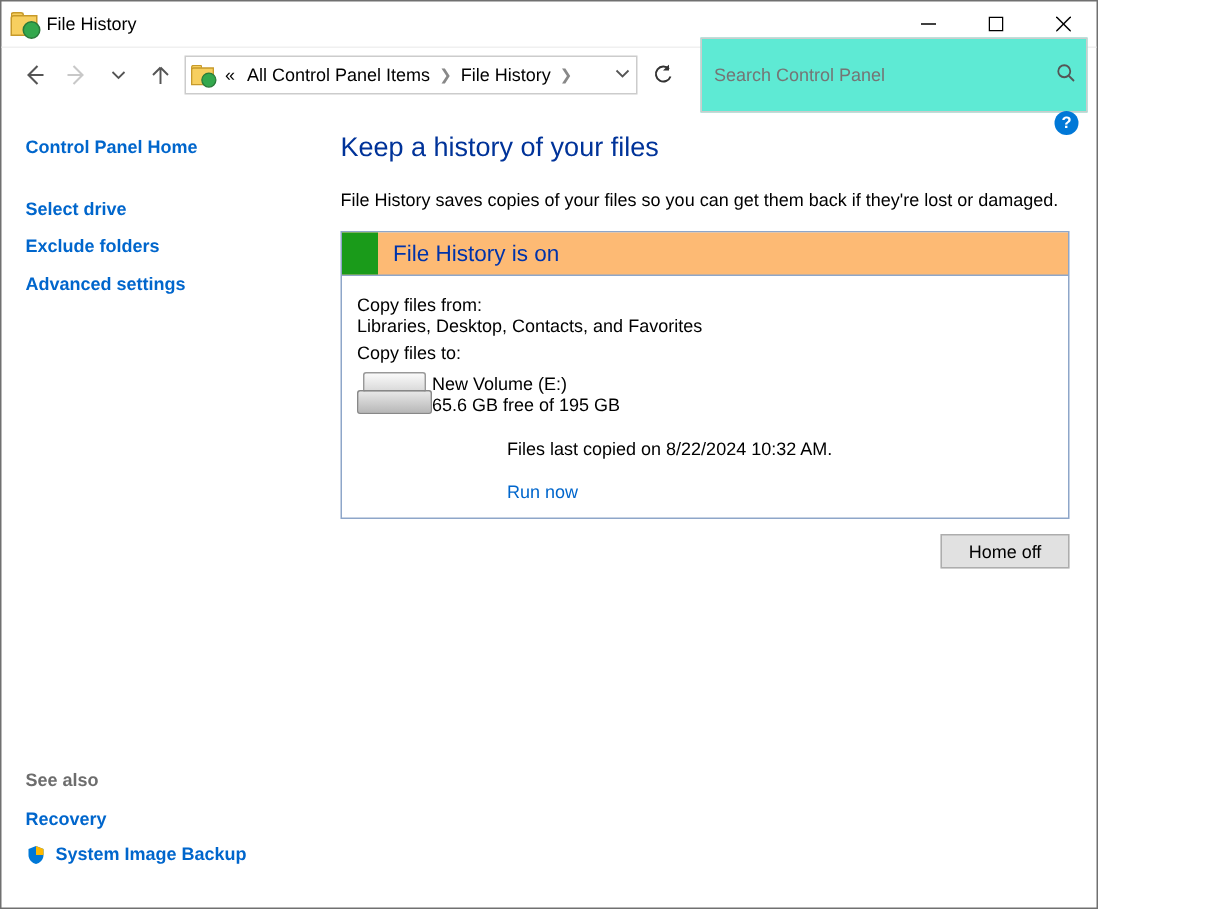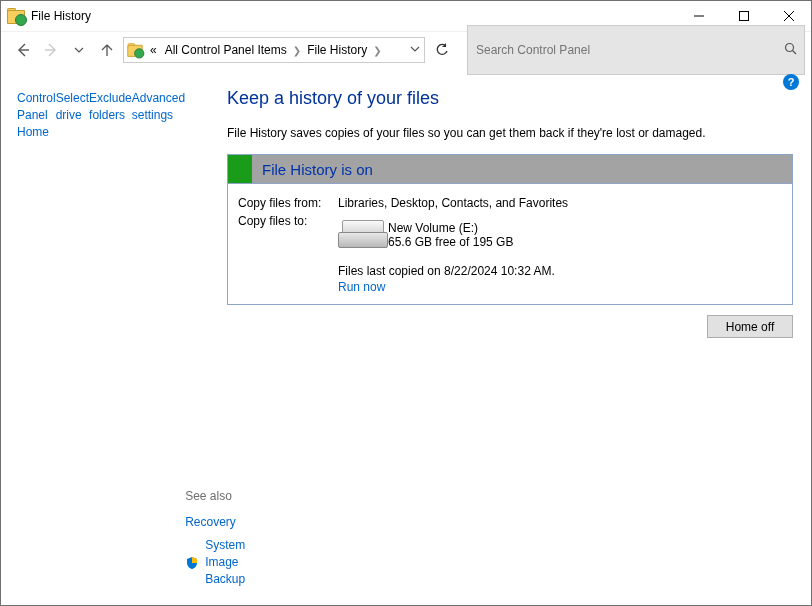--- a/index.html
+++ b/index.html
@@ -1,61 +1,61 @@
 <!DOCTYPE html>
 <html><head>
 <meta charset="utf-8">
 <style>
   html,body{margin:0;padding:0;font-family:"Segoe UI",Tahoma,Arial,sans-serif;font-size:12px;color:#000;background:#fff;}
-  .window{width:812px;height:606px;border:1px solid #707070;box-sizing:border-box;position:relative;display:flex;flex-direction:column;}
+  .window{width:732px;height:606px;border:1px solid #707070;box-sizing:border-box;position:relative;display:flex;flex-direction:column;}
   
   .title-bar{height:30px;display:flex;align-items:center;padding-left:6px;}
   .title-bar .title{margin-left:6px;font-size:12px;}
   .title-bar .controls{margin-left:auto;display:flex;height:100%;}
   .title-bar .controls .btn{width:45px;display:flex;align-items:center;justify-content:center;}
   
   .nav-bar{height:36px;display:flex;align-items:center;padding:0 6px 0 10px;gap:4px;border-top:1px solid #f0f0f0;}
   .nav-arrow{width:24px;height:24px;display:flex;align-items:center;justify-content:center;}
   .nav-arrow svg{display:block;}
   .breadcrumb{flex:0 0 300px;height:24px;border:1px solid #cccccc;display:flex;align-items:center;font-size:12px;background:#fff;}
   .breadcrumb .bc-icon{width:22px;display:flex;align-items:center;justify-content:center;}
   .breadcrumb .seg{padding:0 4px;}
   .breadcrumb .sep{color:#888;padding:0 2px;font-size:10px;}
   .breadcrumb .chev{margin-left:auto;margin-right:4px;color:#555;}
   .refresh{width:24px;height:24px;display:flex;align-items:center;justify-content:center;border:1px solid transparent;}
-  .search{flex:1;margin-left:8px;height:24px;border:1px solid #cccccc;display:flex;align-items:center;padding:12px 6px;background:#e5e5e5;}
+  .search{flex:1;margin-left:8px;height:24px;border:1px solid #cccccc;display:flex;align-items:center;padding:12px 6px;background:#5eead4;}
   .search input{border:none;outline:none;flex:1;font-size:12px;color:#555;background:transparent;}
   .search .mag{color:#555;}
   
   .body{flex:1;display:flex;position:relative;overflow:hidden;}
-  .sidebar{width:206px;padding:18px 0 2px 16px;box-sizing:border-box;display:flex;flex-direction:row;}
+  .sidebar{width:206px;padding:18px 0 12px 16px;box-sizing:border-box;display:flex;flex-direction:column;font-weight:bold;}
   .sidebar .link{color:#0066cc;font-size:12px;padding:4px 0;cursor:pointer;line-height:17px;}
   .sidebar .highlight{border:2px solid #d22; padding:2px 6px 2px 0; margin-left:-2px; display:inline-block;}
   .sidebar .cp-home{color:#0066cc;margin-bottom:10px;}
   .sidebar .see-also{margin-top:auto;padding-bottom:12px;}
   .sidebar .see-also .hdr{color:#6d6d6d;font-size:12px;margin-bottom:8px;}
   .sidebar .see-also .row{display:flex;align-items:center;gap:6px;padding:3px 0;}
   .help-icon{position:absolute;top:6px;right:12px;width:16px;height:16px;border-radius:50%;background:#0078d7;color:#fff;display:flex;align-items:center;justify-content:center;font-size:11px;font-weight:bold;}
   .main{flex:1;padding:20px 18px 0 20px;box-sizing:border-box;position:relative;}
   .main h1{color:#003399;font-weight:400;font-size:18px;margin:0 0 6px;}
   .main .desc{font-size:12px;margin:17px 0 14px;color:#000;}
   .status-box{border:1px solid #8ea6c9;}
-  .status-header{background:#a3a3a3;border-bottom:1px solid #8ea6c9;display:flex;align-items:center;height:28px;}
+  .status-header{background:#fdba74;border-bottom:1px solid #8ea6c9;display:flex;align-items:center;height:28px;}
   .status-header .led{width:24px;height:28px;background:#1a9b1a;}
   .status-header .label{color:#0033aa;font-size:15px;margin-left:10px;}
   .status-body{padding:12px 10px 10px;font-size:12px;}
-  .sb-row{display:flex;margin-bottom:4px;}
+  .sb-row{display:flex;margin-bottom:4px;flex-direction:column;}
   .sb-label{width:100px;color:#000;}
   .sb-val{flex:1;}
   .drive-block{display:flex;align-items:center;gap:2px;margin:6px 0 10px;}
   .drive-icon{width:48px;height:30px;position:relative;}
   .drive-icon .top{position:absolute;left:4px;top:0;width:40px;height:12px;background:linear-gradient(#fafafa,#d8d8d8);border:1px solid #999;border-radius:2px;}
   .drive-icon .bot{position:absolute;left:0;top:12px;width:48px;height:14px;background:linear-gradient(#e8e8e8,#b8b8b8);border:1px solid #888;border-radius:2px;}
   .last-copied{margin-left:100px;}
-  .run-now{color:#0066cc;cursor:pointer;margin-left:100px;display:inline-block;margin-top:2px;}
+  .run-now{color:#0066cc;cursor:pointer;margin-left:100px;display:inline-block;margin-top:15px;}
   .turn-off-row{display:flex;justify-content:flex-end;margin-top:10px;}
   .turn-off-btn{min-width:86px;height:23px;border:1px solid #adadad;background:#e1e1e1;font-size:12px;padding:0 14px;cursor:pointer;}
   .shield-icon{width:14px;height:14px;}
   .folder-app-icon{width:18px;height:16px;position:relative;}
   .folder-app-icon .back{position:absolute;left:0;top:2px;width:16px;height:12px;background:#f7cf5f;border:1px solid #c79a2a;border-top-left-radius:2px;}
   .folder-app-icon .tab{position:absolute;left:0;top:0;width:7px;height:4px;background:#f7cf5f;border:1px solid #c79a2a;border-bottom:none;border-top-left-radius:2px;border-top-right-radius:2px;}
   .folder-app-icon .badge{position:absolute;right:-2px;bottom:-2px;width:10px;height:10px;border-radius:50%;background:#33a84d;border:1px solid #2a7a3a;}
 </style>
 </head>
 <body>

